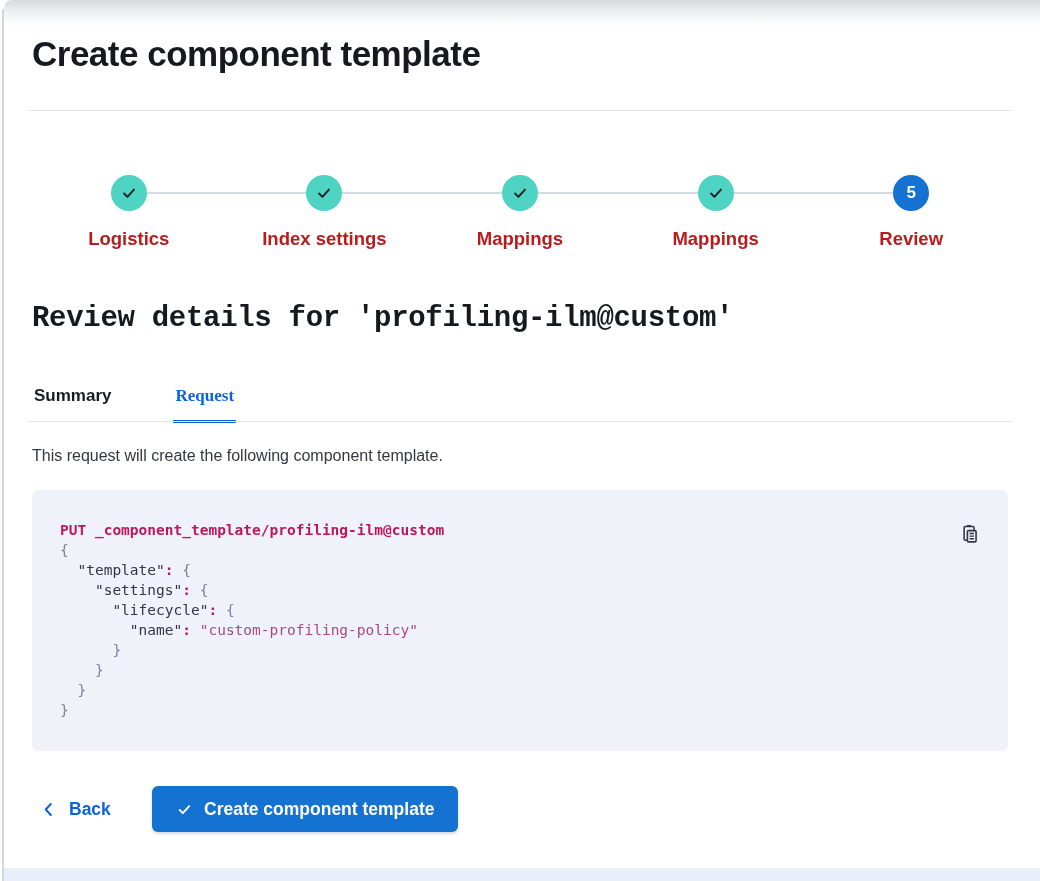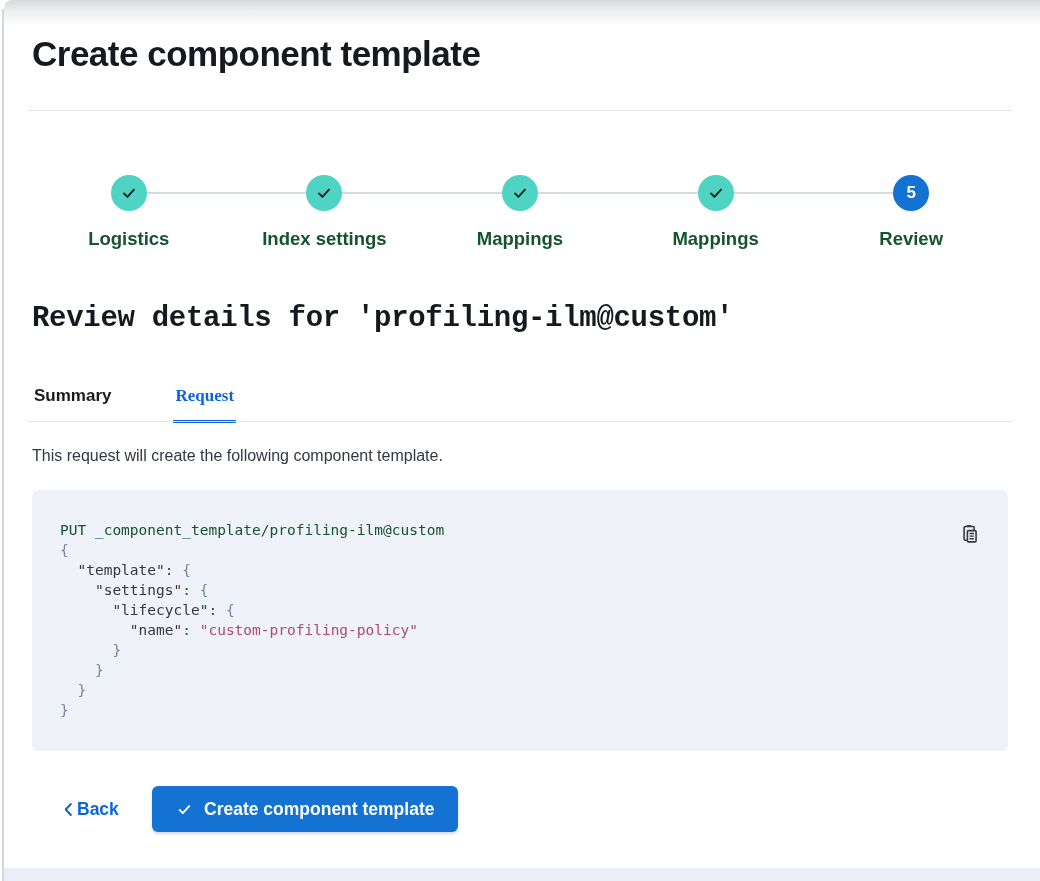--- a/index.html
+++ b/index.html
@@ -27,52 +27,52 @@
   
   .stepper { position:absolute; left:31px; right:31px; top:175px; height:80px; display:flex; }
   .stepper::before { content:""; position:absolute; left:10%; right:10%; top:17px; height:2px;
     background:#d3dae6; }
   .step { flex:1 1 0; display:flex; flex-direction:column; align-items:center; position:relative;
     cursor:pointer; }
   .step-circle { width:36px; height:36px; border-radius:50%; display:flex; align-items:center;
     justify-content:center; z-index:1; }
   .step-circle.complete { background:#4fd3c2; }
   .step-circle.current  { background:#1372d2; color:#ffffff; font-size:17px; font-weight:600; }
-  .step-label { margin-top:17px; font-size:18.5px; font-weight:700; color:#14532d; }
+  .step-label { margin-top:17px; font-size:18.5px; font-weight:700; color:#b91c1c; }
 
   
   .review-heading { position:absolute; left:32px; top:302px; font-size:29px; font-weight:700;
     letter-spacing:-0.3px; color:#16191f;font-family:Liberation Mono, monospace; }
 
   
   .tabs { position:absolute; left:32px; top:386px; display:flex; gap:60px; }
   .tab { font-size:17px; font-weight:700; padding:0 2px 14px; cursor:pointer; }
   .tab.inactive { color:#1a1c21; }
   .tab.active { color:#0b64dd; border-bottom:3px solid #0b64dd; border-radius:1px;font-family:Liberation Serif, serif; }
   .rule-tabs { top:421px; }
 
   .description { position:absolute; left:32px; top:447px; font-size:16px; color:#343741; }
 
   
   .code-block { position:absolute; left:32px; right:32px; top:490px; height:261px;
     background:#eff2f9; border-radius:7px; }
   .code-pre { position:absolute; left:28px; top:30px; right:60px;
     font-family:"DejaVu Sans Mono", monospace; font-size:14.5px; line-height:20px;
     white-space:pre; color:#343741; }
-  .tok-plain  { color:#14532d; }
+  .tok-plain  { color:#be185d;font-weight:bold; }
   .tok-key    { color:#343741; }
   .tok-punct  { color:#75849e; }
   .tok-string { color:#ac4a77; }
   .copy-btn { position:absolute; top:33px; right:28px; width:22px; height:22px;
     background:none; border:none; cursor:pointer; padding:0; }
 
   
   .footer { position:absolute; left:0; right:0; top:786px; height:46px; }
-  .back-link { position:absolute; left:60px; top:0; height:46px; display:flex; align-items:center;
-    color:#0b64dd; font-size:17.5px; font-weight:600; background:none; border:none;
+  .back-link { position:absolute; left:40px; top:0; height:46px; display:flex; align-items:center;
+    gap:12px; color:#0b64dd; font-size:17.5px; font-weight:600; background:none; border:none;
     cursor:pointer; font-family:inherit; }
   .submit-btn { position:absolute; left:152px; top:0; height:46px; padding:0 24px;
     background:#1372d2; color:#ffffff; border:none; border-radius:6px; display:flex;
     align-items:center; gap:11px; font-size:17.5px; font-weight:600; font-family:inherit;
     cursor:pointer; box-shadow:0 2px 3px rgba(30,40,60,0.18); }
 </style>
 </head>
 <body>
 
 <div class="top-shadow"></div>

